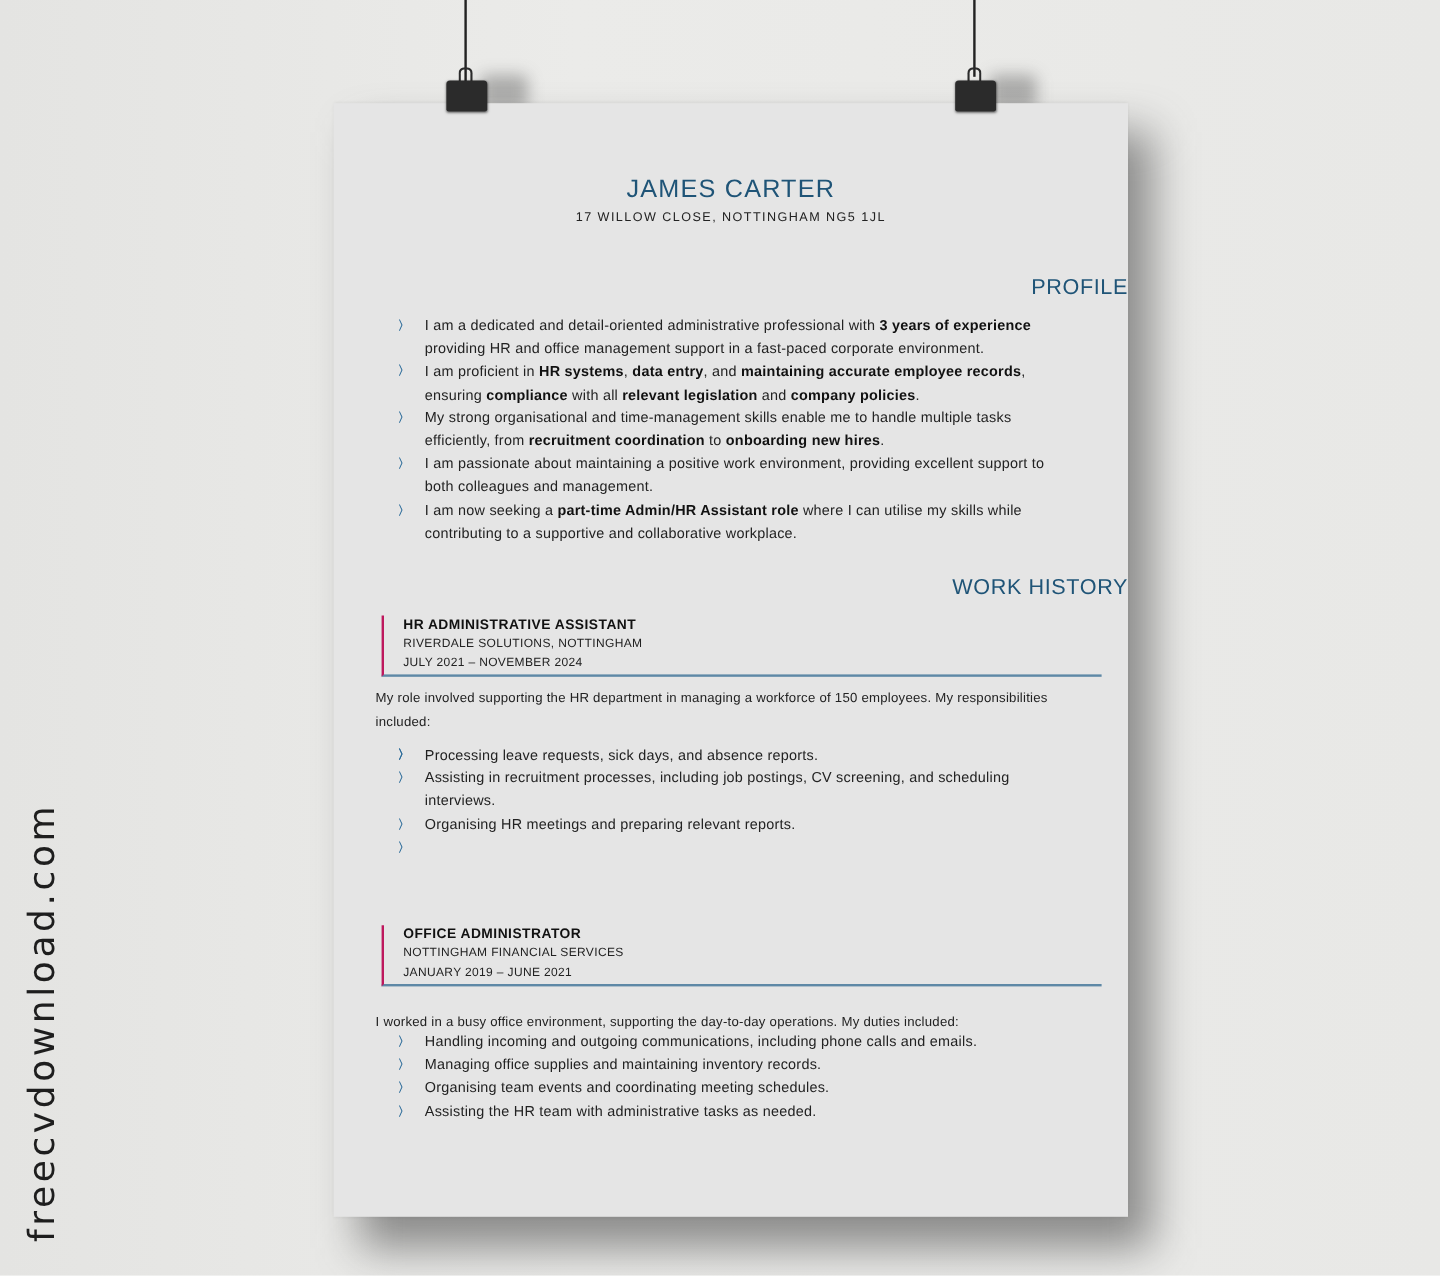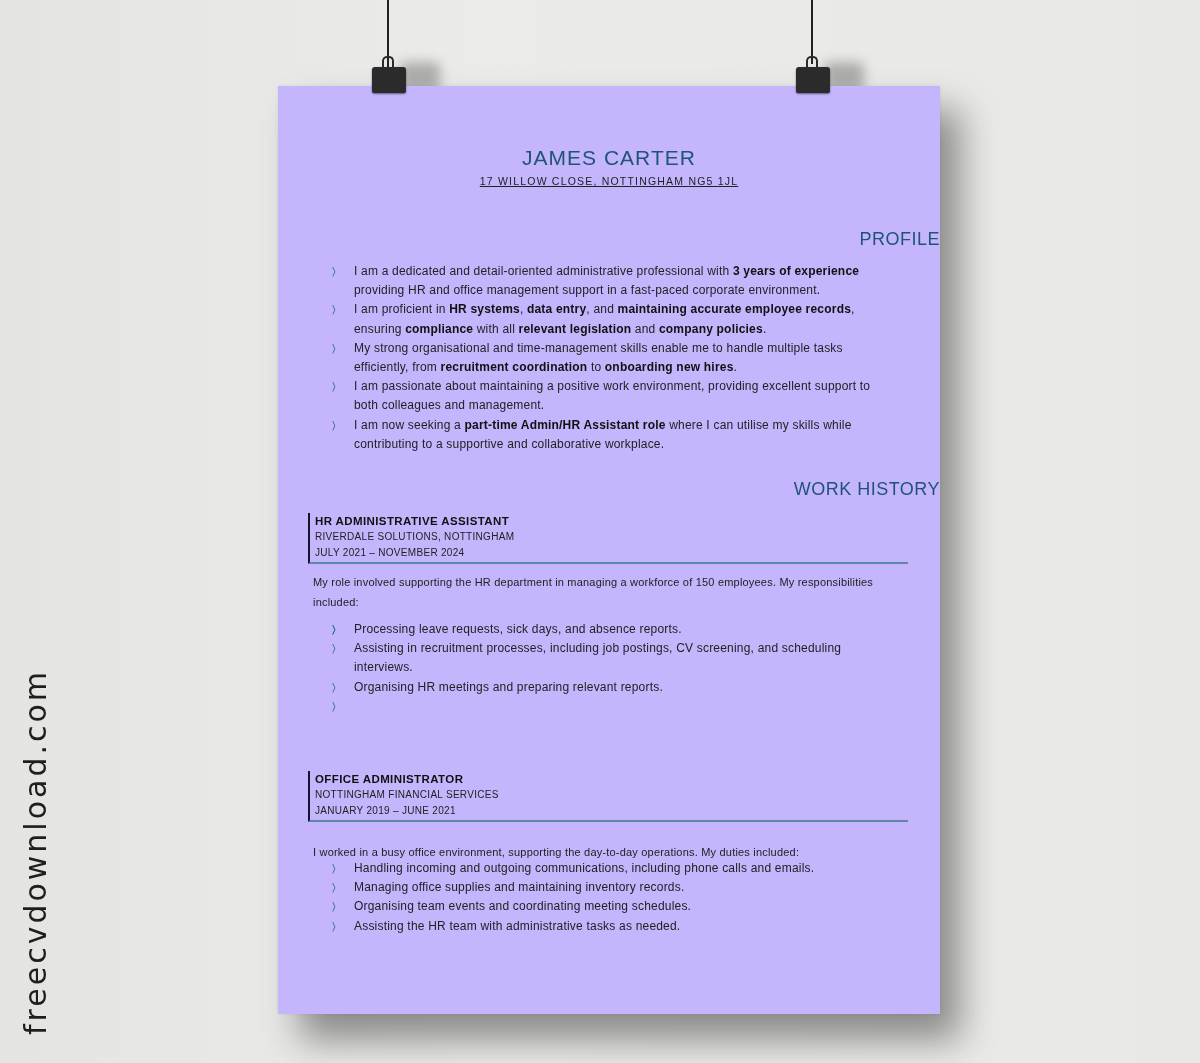--- a/index.html
+++ b/index.html
@@ -33,51 +33,51 @@
   .clip-hinge {
     position: absolute; width: 12px; height: 14px;
     border: 2px solid #2b2b2b; border-bottom: none; border-radius: 5px 5px 0 0;
   }
   .paper-shadow {
     position: absolute; left: 300px; top: 110px; width: 660px; height: 930px;
     background: rgba(60,60,60,0.55); filter: blur(18px);
   }
   .paper {
     position: absolute; left: 278px; top: 86px; width: 662px; height: 928px;
-    background: #c4b5fd;
+    background: #e5e5e5;
     box-shadow: 0 0 3px rgba(0,0,0,0.08);
   }
   .name {
     position: absolute; left: 0; right: 0; top: 60px;
     text-align: center; font-size: 21px; letter-spacing: 1px; color: #1f5477;
   }
   .addr, .contact {
     position: absolute; left: 0; right: 0; text-align: center;
-    font-size: 10.5px; letter-spacing: 1.2px; color: #222; text-decoration: underline;
+    font-size: 10.5px; letter-spacing: 1.2px; color: #222;
   }
   .addr { top: 89px; }
   .contact { top: 107px; }
   .contact b { font-weight: bold; }
   .section-title {
     position: absolute; left: 0; right: 0; text-align: right;
     font-size: 18px; letter-spacing: 0.5px; color: #1f5477;
   }
   .blist { position: absolute; left: 54px; width: 560px; list-style: none; }
   .blist li {
     position: relative; padding-left: 22px;
     font-size: 12px; line-height: 19.2px; color: #222; letter-spacing: 0.2px;
   }
   .blist li .chev {
     position: absolute; left: 0; top: 0; color: #2a6a99; font-size: 11px;
   }
   .blist li b { font-weight: bold; color: #111; }
   .job-head {
-    position: absolute; left: 30px; width: 600px;
-    border-left: 2px solid #0f172a; border-bottom: 2px solid #5e88a6;
-    padding-left: 5px; padding-bottom: 1px;
+    position: absolute; left: 40px; width: 600px;
+    border-left: 2px solid #be185d; border-bottom: 2px solid #5e88a6;
+    padding-left: 16px; padding-bottom: 1px;
   }
   .job-title { font-size: 11.5px; font-weight: bold; letter-spacing: 0.4px; color: #111; line-height: 16px; }
   .job-line { font-size: 10px; letter-spacing: 0.3px; color: #222; line-height: 16px; }
   .job-desc {
     position: absolute; left: 35px; width: 575px;
     font-size: 11px; line-height: 20px; color: #222; letter-spacing: 0.2px;
   }
 </style>
 </head>
 <body>

